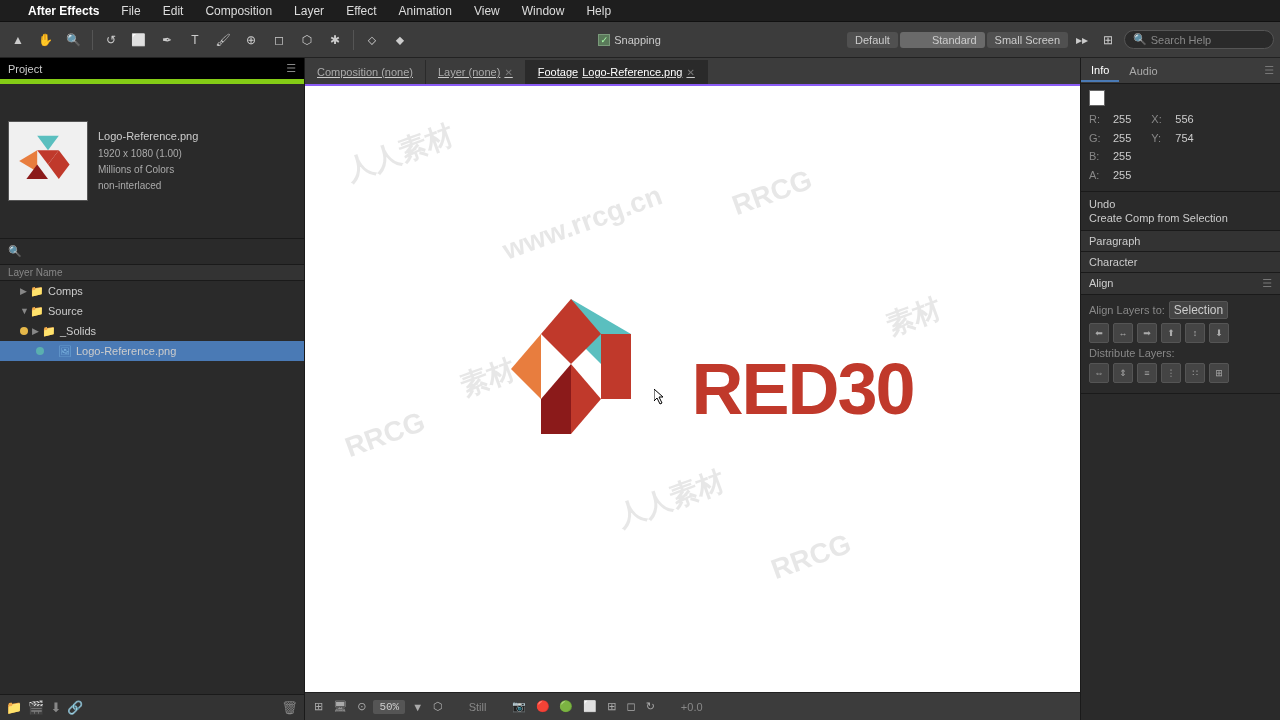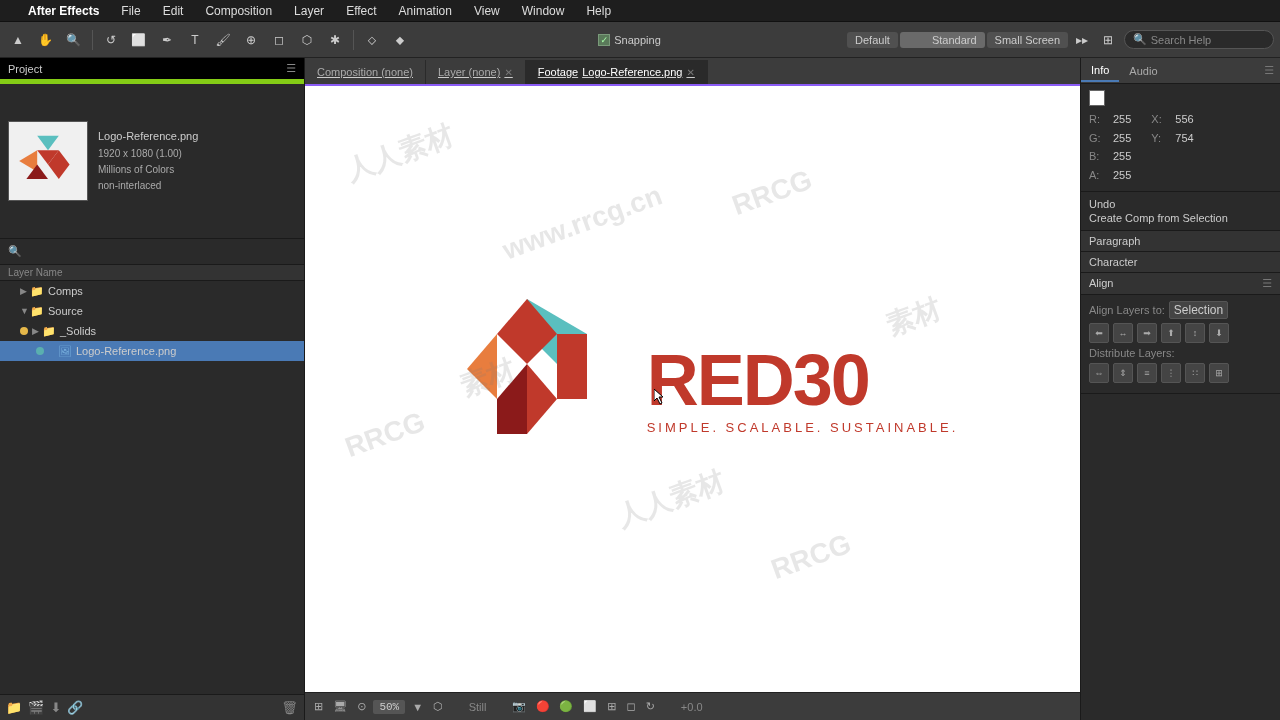--- a/index.html
+++ b/index.html
@@ -510,21 +510,20 @@
           <polygon points="130,55 160,55 160,120 130,120" fill="#c0392b"></polygon>
 
           <polygon points="40,90 70,55 70,120" fill="#e87d3e"></polygon>
 
           <polygon points="70,120 100,85 100,155 70,155" fill="#8b1a1a"></polygon>
 
           <polygon points="100,85 130,120 100,155" fill="#c0392b"></polygon>
         </svg>
         <div>
           <div style="font-size:72px; font-weight:bold; color:#c0392b; letter-spacing:-2px; line-height:1;">RED30</div>
-          <div style="font-size:13px; color:#c0392b; letter-spacing:3px; margin-top:4px;">SIMPLE. SCALABLE. SUSTAINABLE.</div>
         </div>
       </div>
 
       <div style="position:absolute; top:50%; left:45%; pointer-events:none;">
         <svg width="16" height="16" viewBox="0 0 16 16">
           <path d="M0,0 L0,12 L3,9 L6,15 L8,14 L5,8 L9,8 Z" fill="#ffffff" stroke="#000" stroke-width="1"></path>
         </svg>
       </div>
     </div>
 

